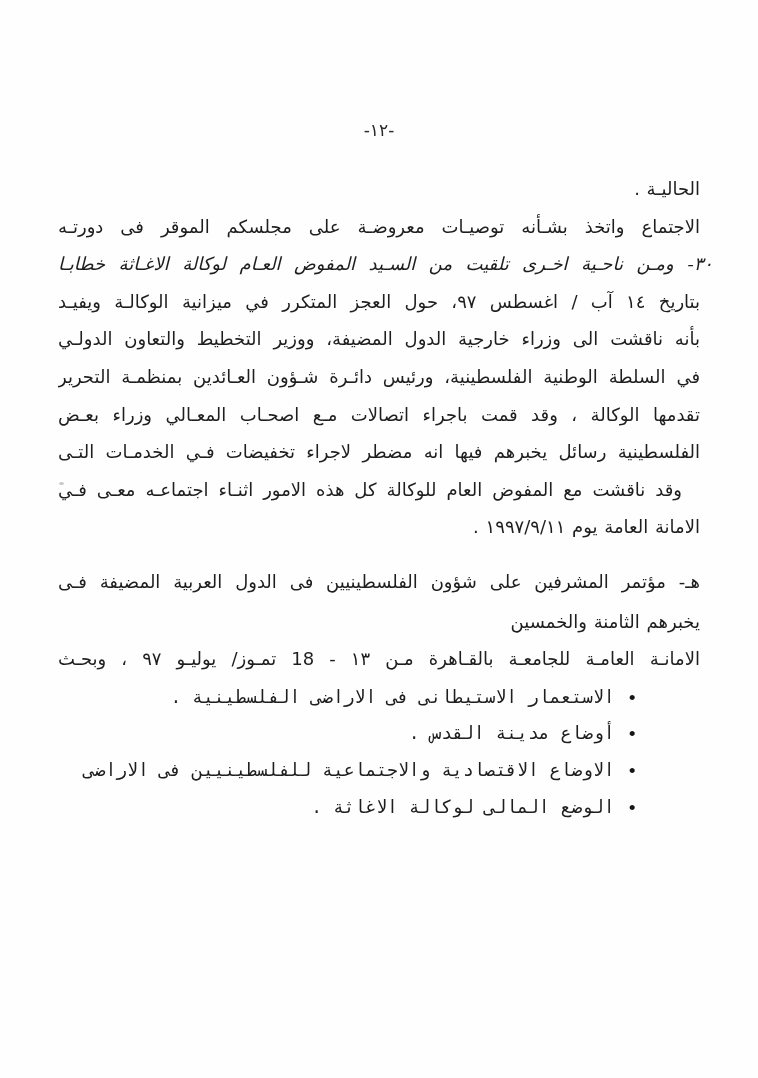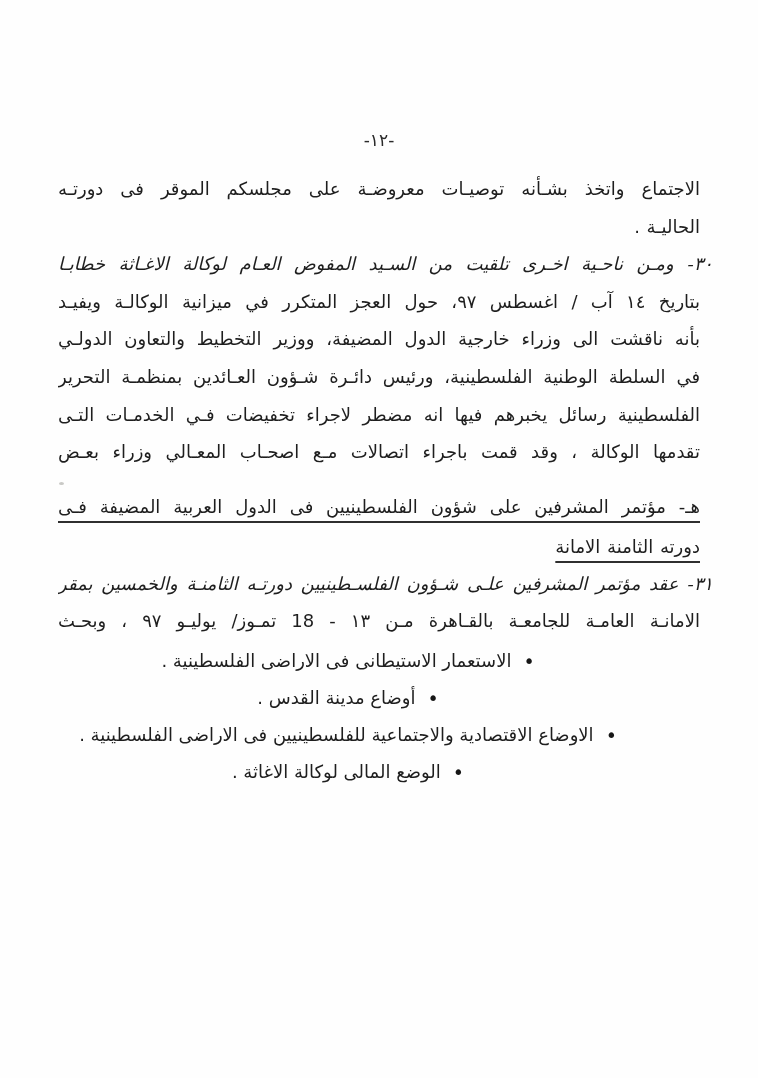--- a/index.html
+++ b/index.html
@@ -10,21 +10,21 @@
     margin: 0 auto;
     background: #fefefe;
     box-shadow: 0 0 4px rgba(0,0,0,.25);
     overflow: hidden;
     direction: rtl;
     font-family: "DejaVu Sans", sans-serif;
     color: #1e1e1e;
   }
   .page-number {
     position: absolute;
-    top: 130px;
+    top: 120px;
     left: 0; right: 0;
     text-align: center;
     direction: ltr;
     font-size: 17px;
     letter-spacing: 3px;
     color: #2a2a2a;
   }
   .content {
     position: absolute;
     top: 170px;
@@ -42,33 +42,33 @@
     word-spacing: 1px;
   }
   .line.end {
     text-align-last: right;
   }
   .marker-outdent { margin-left: 0; margin-right: -13px; font-style: italic; }
   .indent-first { padding-right: 18px; }
   .heading { margin-top: 16px; }
   .heading .line { line-height: 40px; max-height: 41px; }
   .uline {
-    text-decoration: underline;
     text-decoration-thickness: 1.5px;
     text-underline-offset: 8px;
     text-decoration-color: #2f2f2f;
   }
   .para-31 { margin-top: -2px; }
   .bullets { padding-right: 62px; margin-top: 2px; }
   .bullet-row {
     font-size: 18px;
     line-height: 36.6px;
-    text-align: center;
+    text-align: right;
     max-height: 37px;
     overflow: hidden;
+    font-family: Liberation Mono, monospace;
   }
   .dot {
     display: inline-block;
     font-size: 19px;
     margin-inline-end: 12px;
     transform: translateY(1px);
     color: #161616;
   }
   .speck {
     position: absolute;
@@ -80,41 +80,44 @@
 </head>
 <body>
 
 <div class="page">
 
   <div class="page-number">-١٢-</div>
 
   <div class="content">
 
     <div>
+      <div class="line end">الحاليـة .</div>
       <div class="line">الاجتماع واتخذ بشـأنه توصيـات معروضـة على مجلسكم الموقر فى دورتـه</div>
-      <div class="line end">الحاليـة .</div>
     </div>
 
     <div>
       <div class="line marker-outdent">٣٠- ومـن ناحـية اخـرى تلقيت من السـيد المفوض العـام لوكالة الاغـاثة خطابـا</div>
       <div class="line">بتاريخ ١٤ آب / اغسطس ٩٧، حول العجز المتكرر في ميزانية الوكالـة ويفيـد</div>
       <div class="line">بأنه ناقشت الى وزراء خارجية الدول المضيفة، ووزير التخطيط والتعاون الدولـي</div>
       <div class="line">في السلطة الوطنية الفلسطينية، ورئيس دائـرة شـؤون العـائدين بمنظمـة التحرير</div>
+      <div class="line">تقدمها الوكالة ، وقد قمت باجراء اتصالات مـع اصحـاب المعـالي وزراء بعـض</div>
       <div class="line">الفلسطينية رسائل يخبرهم فيها انه مضطر لاجراء تخفيضات فـي الخدمـات التـى</div>
-      <div class="line">تقدمها الوكالة ، وقد قمت باجراء اتصالات مـع اصحـاب المعـالي وزراء بعـض</div>
     </div>
 
+    <div>
+      <div class="line indent-first">وقد ناقشت مع المفوض العام للوكالة كل هذه الامور اثنـاء اجتماعـه معـى فـي</div>
+      <div class="line end">الامانة العامة يوم ١٩٩٧/٩/١١ .</div>
+    </div>
 
     <div class="heading">
       <div class="line uline">هـ- مؤتمر المشرفين على شؤون الفلسطينيين فى الدول العربية المضيفة فـى</div>
-      <div class="line end uline">دورته الثامنة الامانة</div>
+      <div class="line end uline">يخبرهم الثامنة والخمسين</div>
     </div>
 
     <div class="para-31">
-      <div class="line marker-outdent">٣١- عقد مؤتمر المشرفين علـى شـؤون الفلسـطينيين دورتـه الثامنـة والخمسين بمقر</div>
       <div class="line">الامانـة العامـة للجامعـة بالقـاهرة مـن ١٣ - 18 تمـوز/ يوليـو ٩٧ ، وبحـث</div>
     </div>
 
     <div class="bullets">
       <div class="bullet-row">
         <span class="dot">•</span><span>الاستعمار الاستيطانى فى الاراضى الفلسطينية .</span>
       </div>
       <div class="bullet-row">
         <span class="dot">•</span><span>أوضاع مدينة القدس .</span>
       </div>

